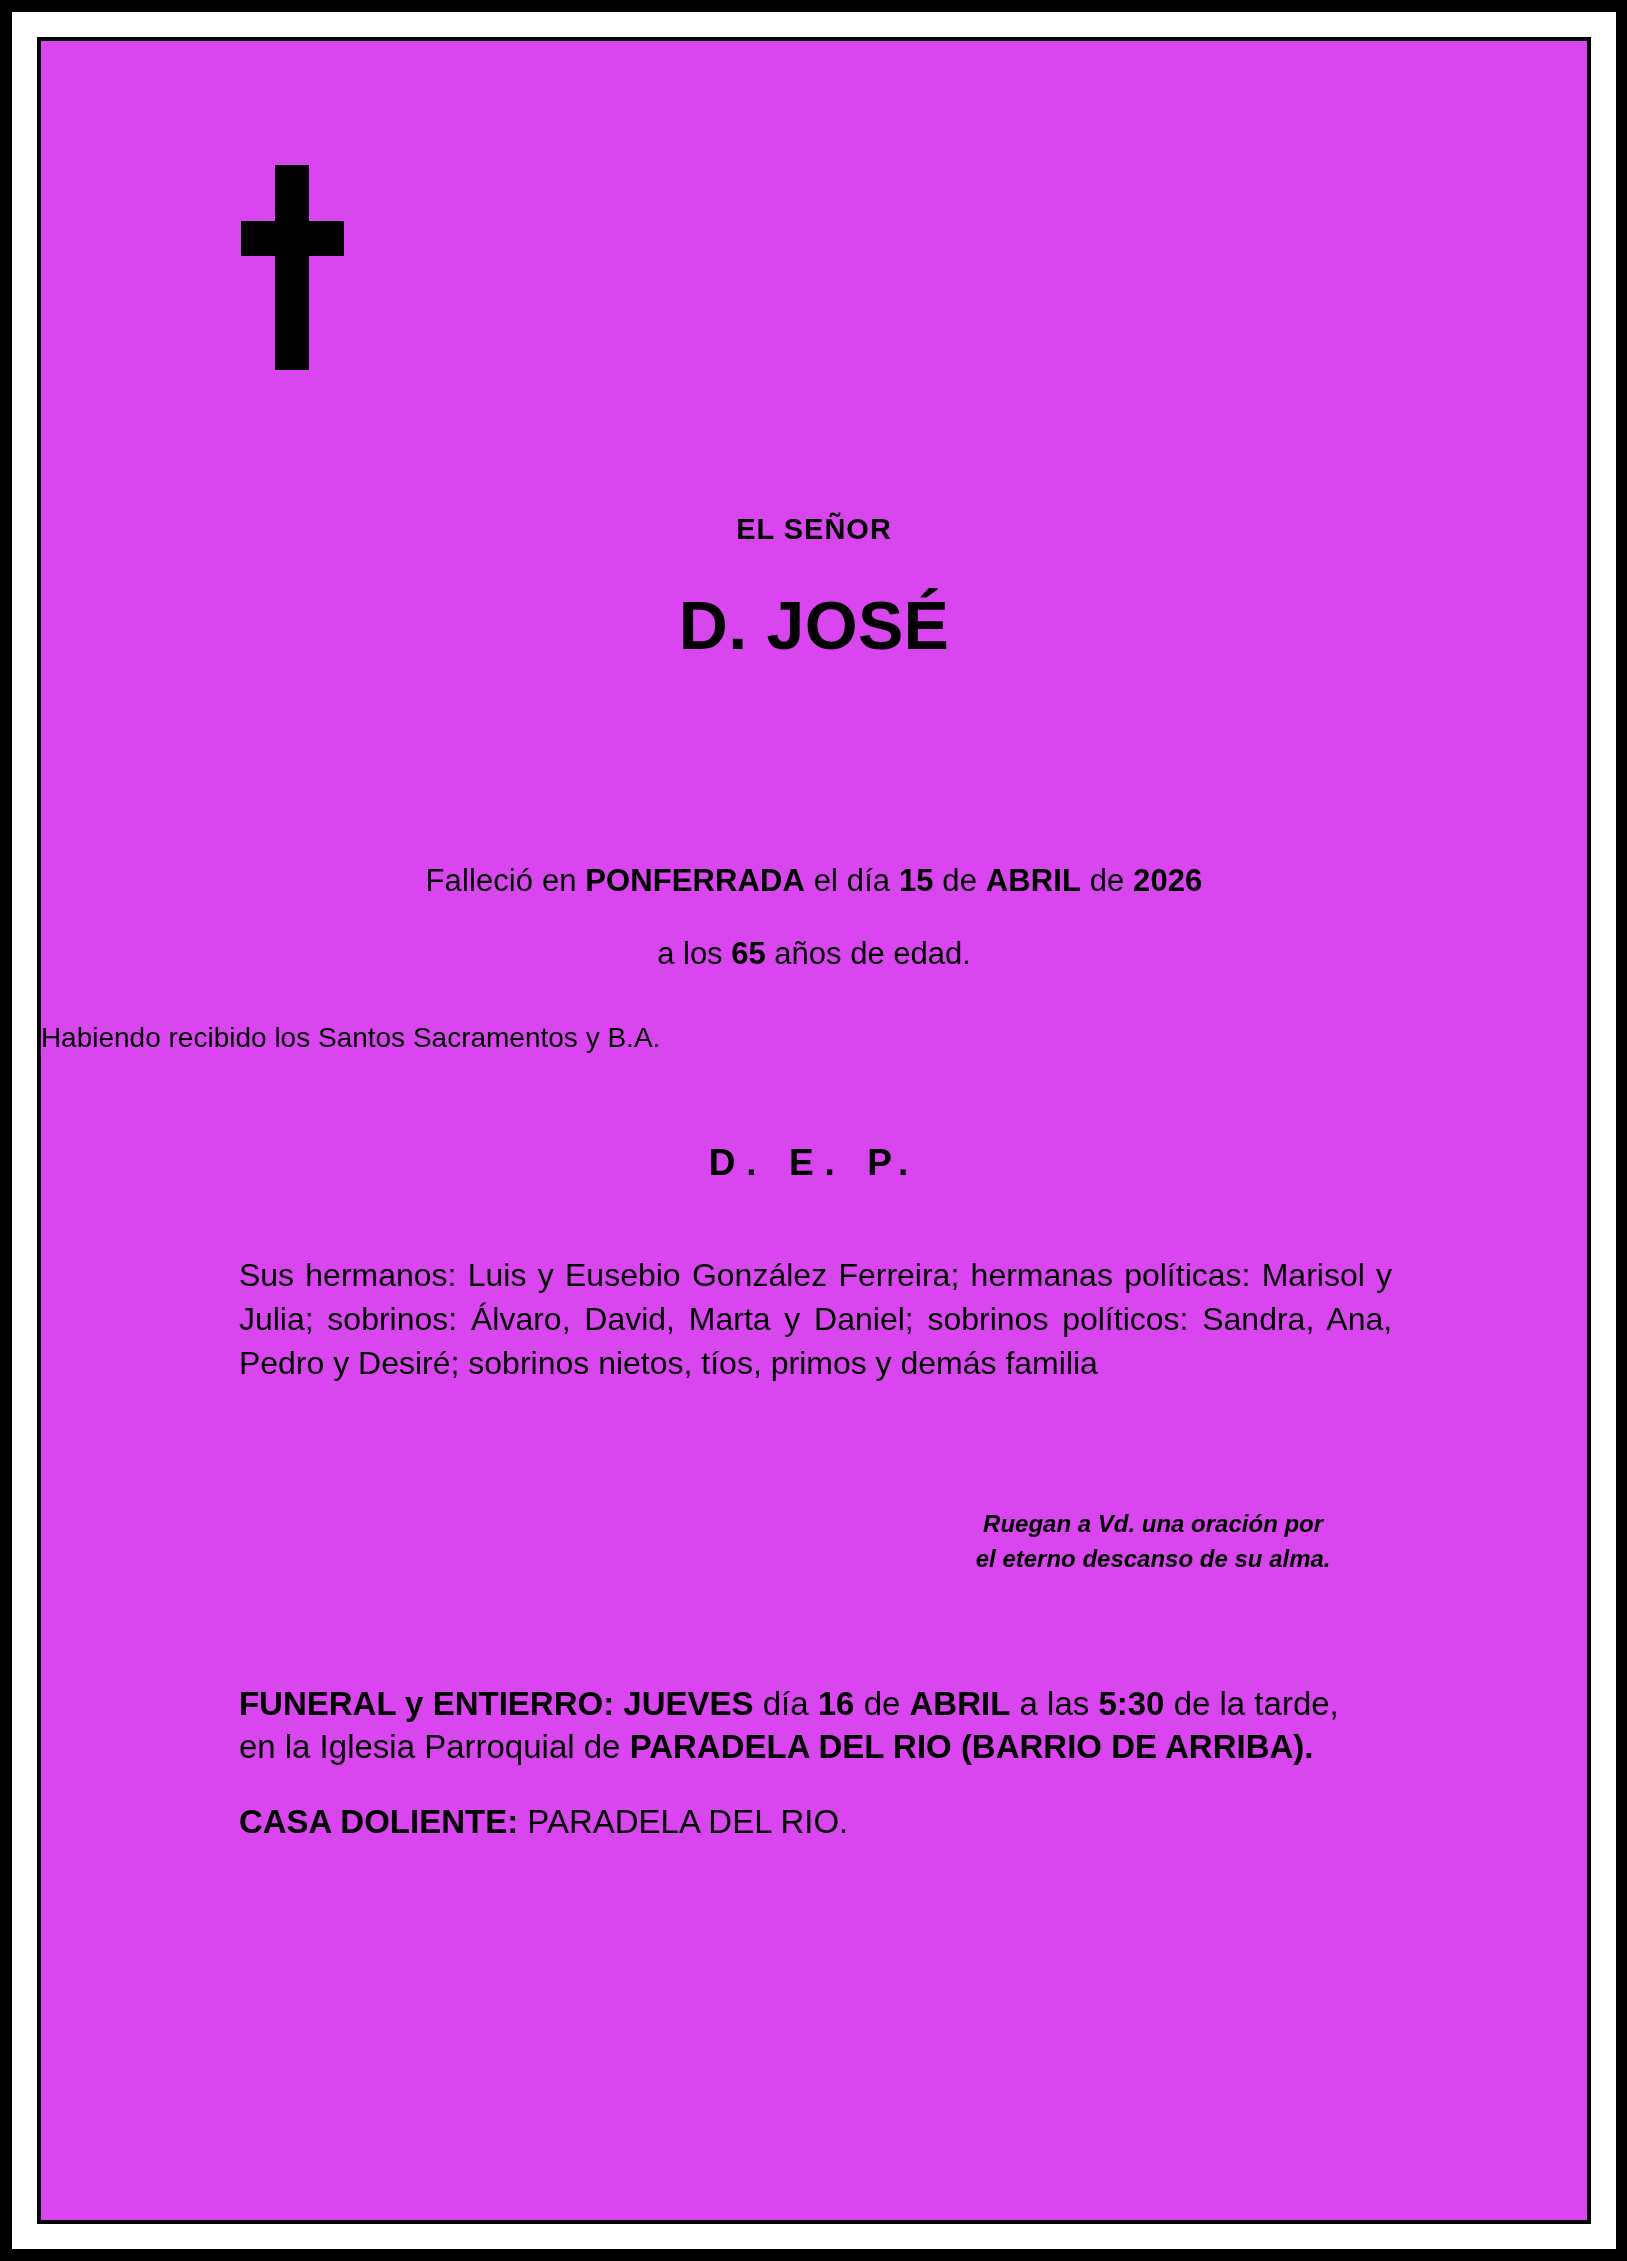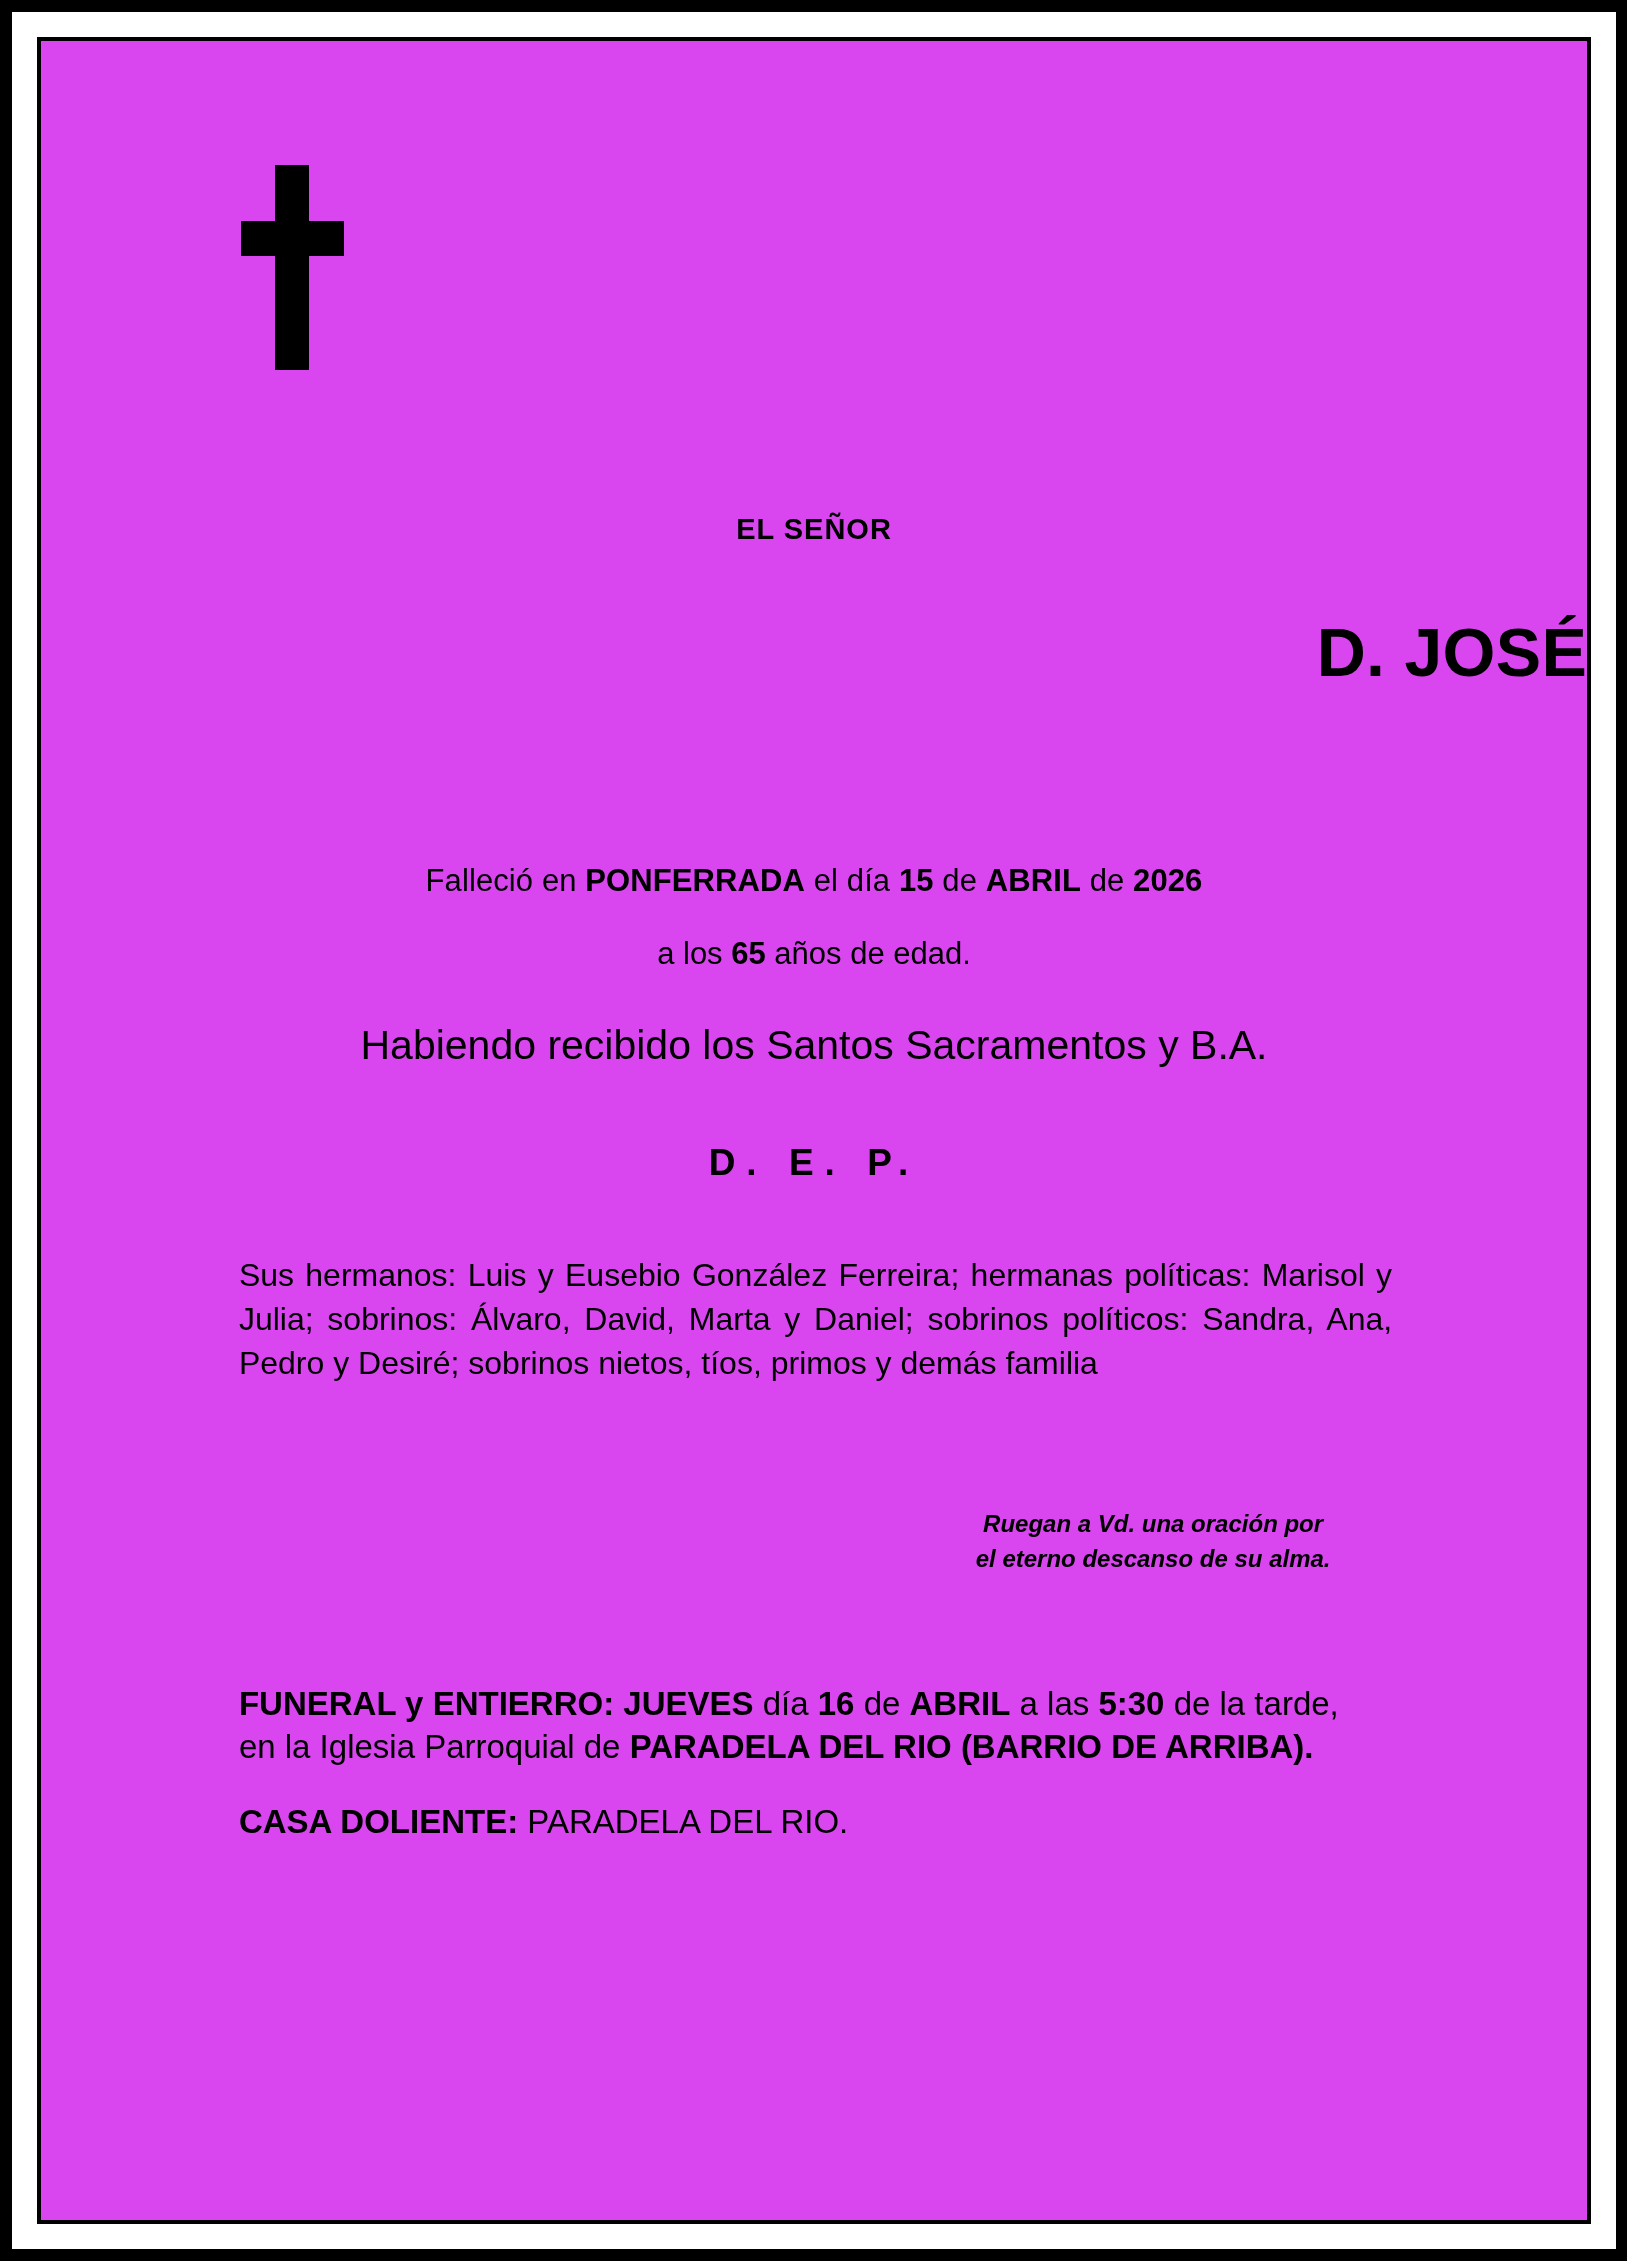--- a/index.html
+++ b/index.html
@@ -83,28 +83,27 @@
     letter-spacing: 1px;
     font-stretch: condensed;
     font-family: "Liberation Sans Narrow", "Liberation Sans", sans-serif;
   }
 
   .deceased-name {
     position: absolute;
     left: 0;
     right: 0;
     top: 540px;
-    text-align: right;
+    text-align: center;
     font-size: 68px;
     line-height: 1.30;
     font-weight: 700;
     letter-spacing: 0.3px;
     font-stretch: condensed;
     font-family: "Liberation Sans Narrow", "Liberation Sans", sans-serif;
-    margin-top: 27px;
   }
   .deceased-name .nm-line { display: block; white-space: nowrap; }
 
   .deathline {
     position: absolute;
     left: 0;
     right: 0;
     top: 822px;
     text-align: center;
     font-size: 31px;
@@ -120,22 +119,22 @@
     text-align: center;
     font-size: 31px;
     font-stretch: condensed;
     font-family: "Liberation Sans Narrow", "Liberation Sans", sans-serif;
   }
   .sacraments {
     position: absolute;
     left: 0;
     right: 0;
     top: 981px;
-    text-align: center;
-    font-size: 41px;
+    text-align: left;
+    font-size: 28px;
     font-stretch: condensed;
     font-family: "Liberation Sans Narrow", "Liberation Sans", sans-serif;
   }
   .dep {
     position: absolute;
     left: 0;
     right: 0;
     top: 1101px;
     text-align: center;
     font-size: 37px;

